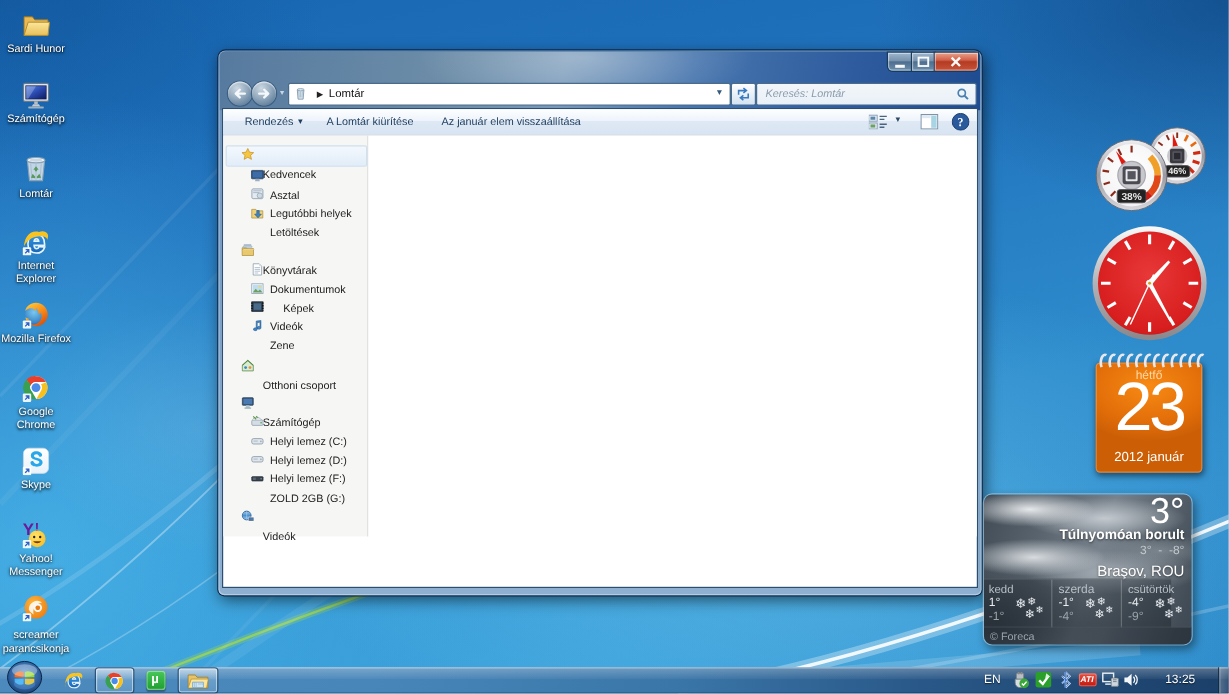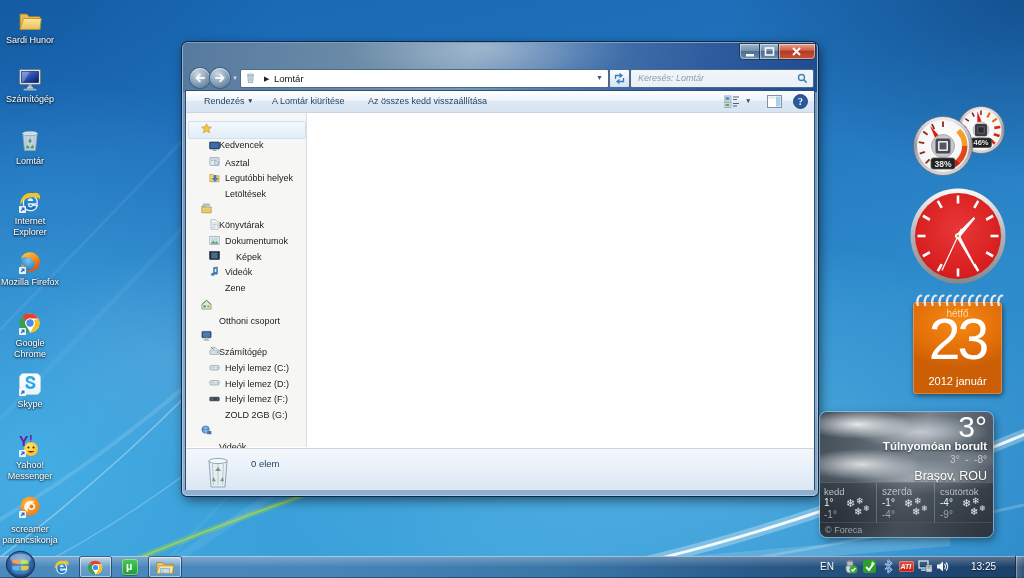--- a/index.html
+++ b/index.html
@@ -256,21 +256,21 @@
     <span style="position:absolute;left:7px;top:3px;font-size:9px;font-style:italic;color:#8a9bab;">Keresés: Lomtár</span>
     <svg style="position:absolute;right:5px;top:3px" width="11" height="11" viewBox="0 0 11 11">
           <circle cx="4.5" cy="4.5" r="3" fill="none" stroke="#4a80b0" stroke-width="1.4"></circle>
           <path d="M6.8 6.8 L9.6 9.6" stroke="#4a80b0" stroke-width="1.6"></path>
         </svg>
   </div>
   <div id="winInner">
     <div id="tbar">
       <span class="tbi" style="left:18px;">Rendezés <span style="font-size:6.5px;position:relative;top:-1px;">▼</span></span>
       <span class="tbi" style="left:86px;">A Lomtár kiürítése</span>
-      <span class="tbi" style="left:182px;">Az összes kedd visszaállítása</span>
+      <span class="tbi" style="left:182px;">Az január elem visszaállítása</span>
       <svg class="tbi" style="left:538px;top:4px" width="16" height="13" viewBox="0 0 16 13">
             <rect x="0" y="1" width="7" height="5" fill="#e8eef4" stroke="#8aa0b4" stroke-width=".8"></rect>
             <rect x="1.4" y="2.2" width="4" height="2.6" fill="#5b87ad"></rect>
             <rect x="0" y="7.5" width="7" height="5" fill="#e8eef4" stroke="#8aa0b4" stroke-width=".8"></rect>
             <rect x="1.4" y="8.7" width="4" height="2.6" fill="#6aa06a"></rect>
             <path d="M9 2 h6 M9 4.5 h4 M9 8.5 h6 M9 11 h4" stroke="#48637e" stroke-width="1.2"></path>
           </svg>
       <span class="tbi" style="left:559px;top:6px;font-size:6.5px;color:#2d4a66;">▼</span>
       <svg class="tbi" style="left:581px;top:4px" width="15" height="13" viewBox="0 0 15 13">
             <rect x=".5" y=".5" width="14" height="12" fill="#fff" stroke="#7c94a8" stroke-width="1"></rect>
@@ -377,29 +377,20 @@
           </svg>
       <div class="nrow" style="left:33px;top:310.5px;">Videók</div>
       <svg class="nico" style="left:15px;top:311.5px" width="12" height="12" viewBox="0 0 12 12">
             <circle cx="5" cy="5" r="4" fill="#4a90d0" stroke="#2a5a90" stroke-width=".7"></circle>
             <path d="M1.5 3.5 h7 M1.5 6.5 h7 M5 1 v8 M2.5 2 a6 6 0 0 0 5 0 M2.5 8 a6 6 0 0 1 5 0" stroke="#bcd8f0" stroke-width=".5" fill="none"></path>
             <rect x="6.5" y="6.5" width="5" height="3.5" rx=".5" fill="#34516e" stroke="#fff" stroke-width=".5"></rect>
             <rect x="7.3" y="7.3" width="3.4" height="1.9" fill="#4a7ab2"></rect>
           </svg>
     </div>
     <div id="content" style="position:absolute;left:121px;top:22px;width:507px;height:334px;background:#fff;"></div>
-    <div id="statusb">
-      <svg style="position:absolute;left:17px;top:4px" width="30" height="36" viewBox="0 0 30 36">
-        <path d="M6 8 L24 8 L22 34 L8 34 Z" fill="#e6edf2" fill-opacity=".85" stroke="#8fa6b6" stroke-width="1"></path>
-        <ellipse cx="15" cy="8" rx="9.2" ry="2.6" fill="#f2f6f9" stroke="#8fa6b6" stroke-width="1"></ellipse>
-        <path d="M9.5 11 l1 21 M15 11 v21 M20.5 11 l-1 21" stroke="#b8c8d4" stroke-width="1" fill="none"></path>
-        <path d="M12 18 l3 -4 3 4 z M10.5 24 l-1.5 4 4 .5 z M19.5 24 l1.5 4 -4 .5 z" fill="#5a8f5a" opacity=".8"></path>
-      </svg>
-      <span style="position:absolute;left:65px;top:9px;font-size:9.5px;color:#1e3d5f;">0 elem</span>
-    </div>
   </div>
 </div>
 
 <div id="gadgets">
 
 <svg style="position:absolute;left:905px;top:100px" width="105" height="80" viewBox="0 0 105 80">
   <defs>
     <linearGradient id="rim" x1="0" y1="0" x2="0" y2="1">
             <stop offset="0" stop-color="#f0f0f2"></stop>
             <stop offset=".5" stop-color="#9a9aa2"></stop>
@@ -545,21 +536,21 @@
  radial-gradient(ellipse 95px 24px at 58% 16%, rgba(208,213,218,.85), rgba(208,213,218,0) 72%),
  radial-gradient(ellipse 85px 22px at 24% 42%, rgba(230,233,236,.9), rgba(230,233,236,0) 70%),
  radial-gradient(ellipse 105px 26px at 62% 52%, rgba(185,192,198,.7), rgba(185,192,198,0) 70%),
  radial-gradient(ellipse 70px 20px at 85% 38%, rgba(160,168,175,.5), rgba(160,168,175,0) 70%),
  radial-gradient(ellipse 130px 70px at 6% 85%, rgba(35,42,50,.65), rgba(35,42,50,0) 70%),
  linear-gradient(108deg, #414b55 0%, #5a656f 28%, #78828c 52%, #5a656f 72%, #434d57 92%, #3e4852 100%);">
   <div style="position:absolute;right:6px;top:-2px;color:#fff;font-size:30px;font-weight:400;">3°</div>
   <div style="position:absolute;right:6px;top:28px;color:#fff;font-size:11.5px;font-weight:bold;text-shadow:0 1px 2px rgba(0,0,0,.6);">Túlnyomóan borult</div>
   <div style="position:absolute;right:6px;top:42px;color:#c2c8cc;font-size:10px;">3°&nbsp; - &nbsp;-8°</div>
   <div style="position:absolute;right:6px;top:57px;color:#fff;font-size:12.5px;text-shadow:0 1px 2px rgba(0,0,0,.5);">Braşov, ROU</div>
-  <div style="position:absolute;left:0;top:70px;width:173px;height:40px;background:linear-gradient(180deg,rgba(30,38,46,.38),rgba(30,38,46,.52));border-top:1px solid rgba(255,255,255,.18);">
+  <div style="position:absolute;left:0;top:70px;width:156px;height:40px;background:linear-gradient(180deg,rgba(30,38,46,.38),rgba(30,38,46,.52));border-top:1px solid rgba(255,255,255,.18);">
     <div style="position:absolute;left:56px;top:0;width:1px;height:40px;background:rgba(255,255,255,.22);"></div>
     <div style="position:absolute;left:114px;top:0;width:1px;height:40px;background:rgba(255,255,255,.22);"></div>
     <div style="position:absolute;left:4px;top:3px;color:#b8c0c6;font-size:9.5px;">kedd</div>
     <div style="position:absolute;left:4px;top:14px;color:#e8ecee;font-size:10px;">1°</div>
     <div style="position:absolute;left:4px;top:26px;color:#9aa4aa;font-size:10px;">-1°</div>
     <div style="position:absolute;left:62px;top:3px;color:#b8c0c6;font-size:10px;">szerda</div>
     <div style="position:absolute;left:62px;top:14px;color:#e8ecee;font-size:10px;">-1°</div>
     <div style="position:absolute;left:62px;top:26px;color:#9aa4aa;font-size:10px;">-4°</div>
     <div style="position:absolute;left:120px;top:3px;color:#b8c0c6;font-size:9.5px;">csütörtök</div>
     <div style="position:absolute;left:120px;top:14px;color:#e8ecee;font-size:10px;">-4°</div>

